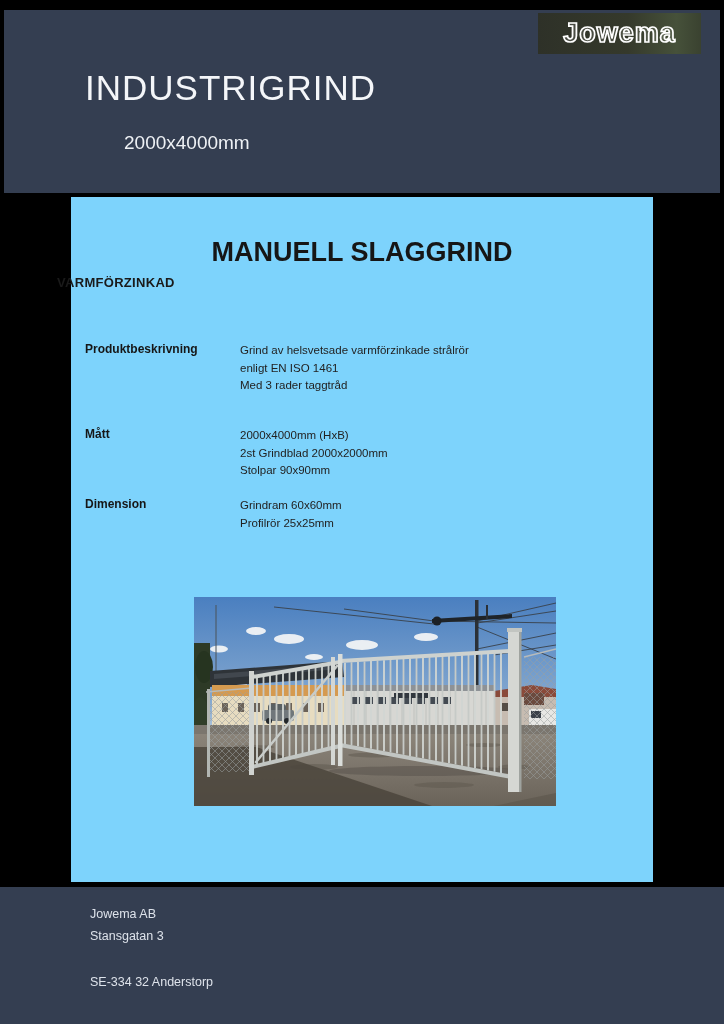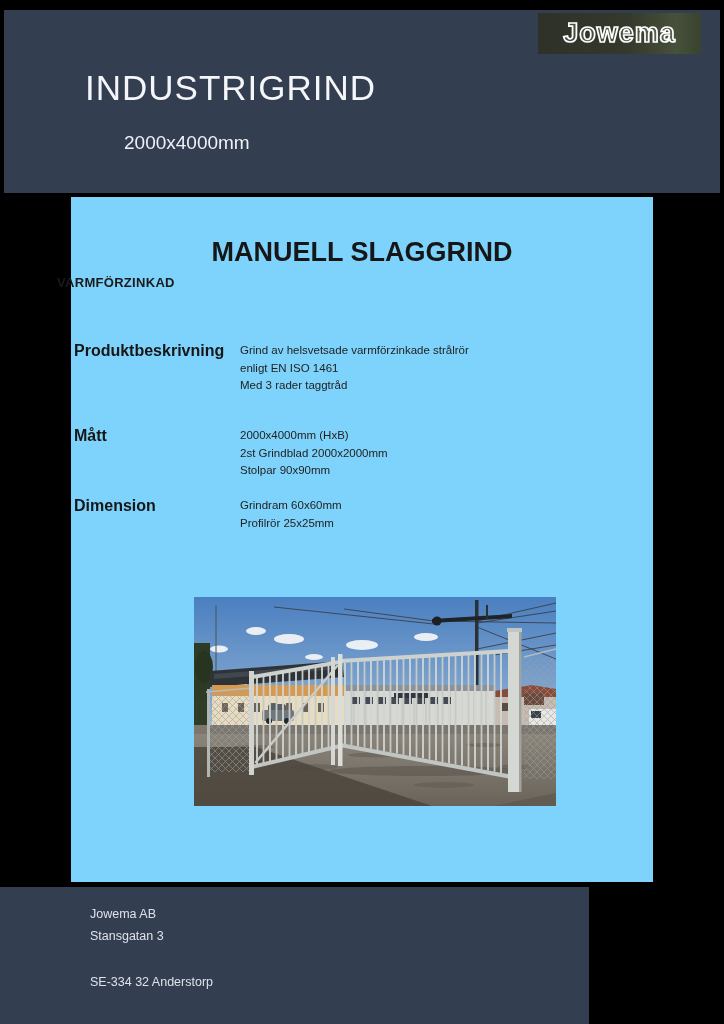--- a/index.html
+++ b/index.html
@@ -19,31 +19,31 @@
     .logo-text{color:rgba(255,255,255,0.12);-webkit-text-stroke:1.7px #ffffff;}
   }
 
   
   .page{position:absolute;left:71px;top:197px;width:582px;height:685px;background:#7dd3fc;color:#1d1d1d;}
   .doc-title{position:absolute;left:0;top:40px;width:100%;text-align:center;
              font-size:27px;font-weight:700;color:#161616;}
   .doc-subtitle{position:absolute;left:-14px;top:78px;width:100%;text-align:left;
                 font-size:13px;font-weight:700;color:#1a1a1a;letter-spacing:0.3px;}
   .section{position:absolute;left:0;width:100%;}
-  .section .label{position:absolute;left:3px;top:0;font-size:16px;font-weight:700;color:#161616;text-align:right;}
+  .section .label{position:absolute;left:14px;top:0;font-size:12px;font-weight:700;color:#161616;text-align:right;}
   .section .lines{position:absolute;left:169px;top:0;font-size:11.5px;line-height:17.5px;color:#222;}
   .s1{top:145px;} .s2{top:230px;} .s3{top:300px;}
 
   
   .photo{position:absolute;left:123px;top:400px;width:362px;height:209px;overflow:hidden;
          box-shadow:0 0 0 1px #e9e9e9 inset;}
   .photo svg{display:block;width:362px;height:209px;}
 
   
-  .footer-band{position:absolute;left:0;top:887px;width:589px;height:137px;background:#343e51;
+  .footer-band{position:absolute;left:0;top:887px;width:724px;height:137px;background:#343e51;
                color:#dde2ea;font-size:12.5px;line-height:22px;}
   .f-left{position:absolute;left:90px;top:16px;}
   .f-right{position:absolute;left:405px;top:16px;}
   .gap{margin-top:24px;}
 </style>
 </head>
 <body>
 
 <div class="canvas">
 

